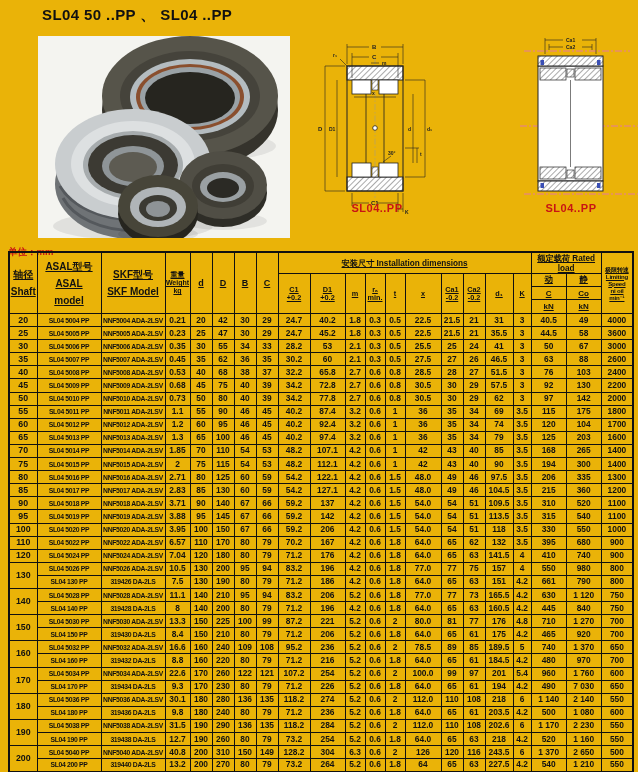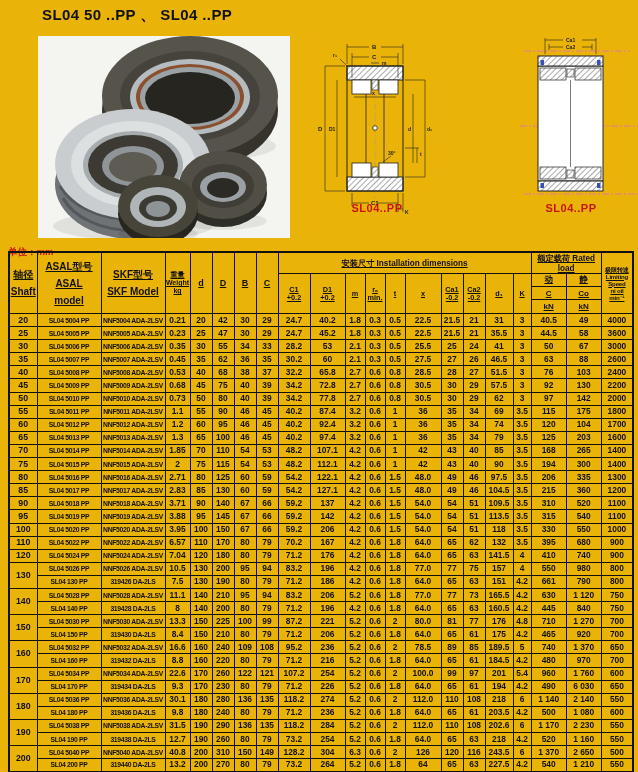--- a/index.html
+++ b/index.html
@@ -928,21 +928,21 @@
           <td>226</td>
           <td>5.2</td>
           <td>0.6</td>
           <td>1.8</td>
           <td>64.0</td>
           <td>65</td>
           <td>61</td>
           <td>194</td>
           <td>4.2</td>
           <td>490</td>
-          <td>6 030</td>
+          <td>7 030</td>
           <td>650</td>
         </tr>
         <tr>
           <td class="shaft" rowspan="2">180</td>
           <td class="model">SL04 5036 PP</td>
           <td class="model">NNF5036 ADA-2LSV</td>
           <td>30.1</td>
           <td>180</td>
           <td>280</td>
           <td>136</td>

